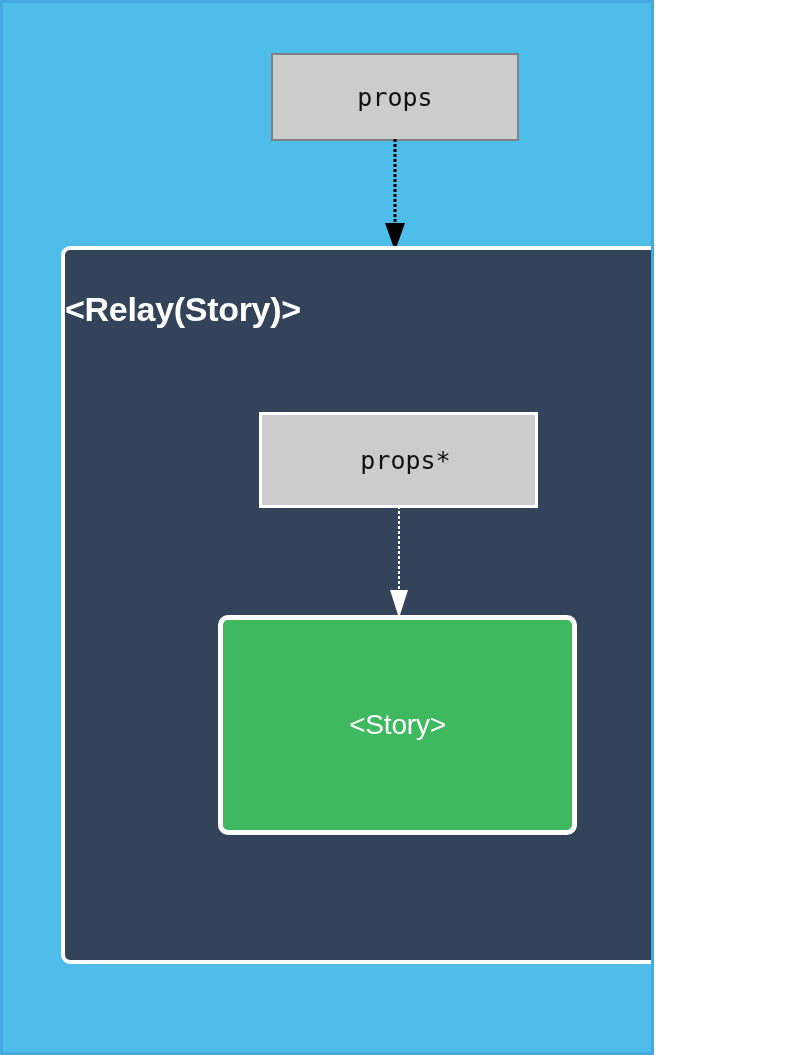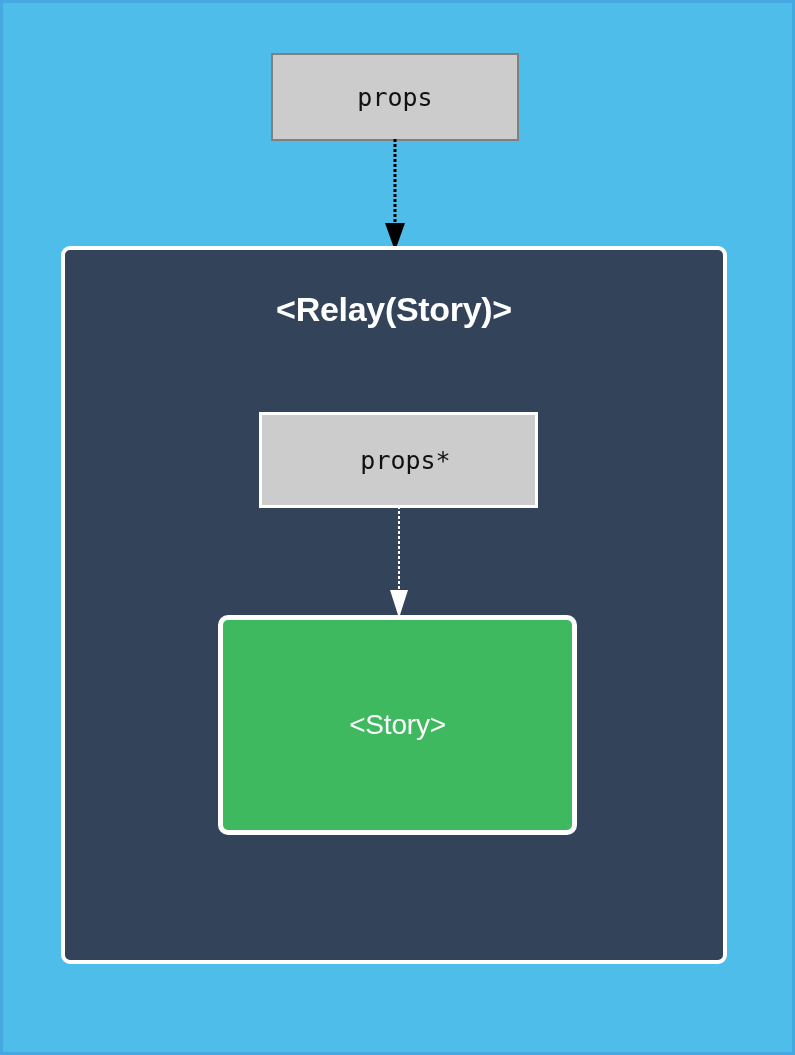--- a/index.html
+++ b/index.html
@@ -4,21 +4,21 @@
 <title>Relay Story Diagram</title>
 <style>
   html, body {
     margin: 0;
     padding: 0;
     background: #ffffff;
   }
 
   #canvas {
     position: relative;
-    width: 795px;
+    width: 654px;
     height: 1055px;
     background: #4fbde9;
     box-sizing: border-box;
     border: 3px solid #45a8e0;
     overflow: hidden;
     font-family: "Liberation Sans", sans-serif;
   }
 
   
   .props-box {
@@ -67,21 +67,20 @@
     background: #32435a;
     border: 4px solid #ffffff;
     border-radius: 9px;
   }
 
   #relay-title {
     position: absolute;
     left: 0;
     right: 0;
     top: 40px;
-    text-align: center;
     font-size: 34px;
     font-weight: bold;
     color: #ffffff;
     letter-spacing: -0.3px;
     white-space: nowrap;
   }
 
   
   #props-inner {
     left: 252px;

